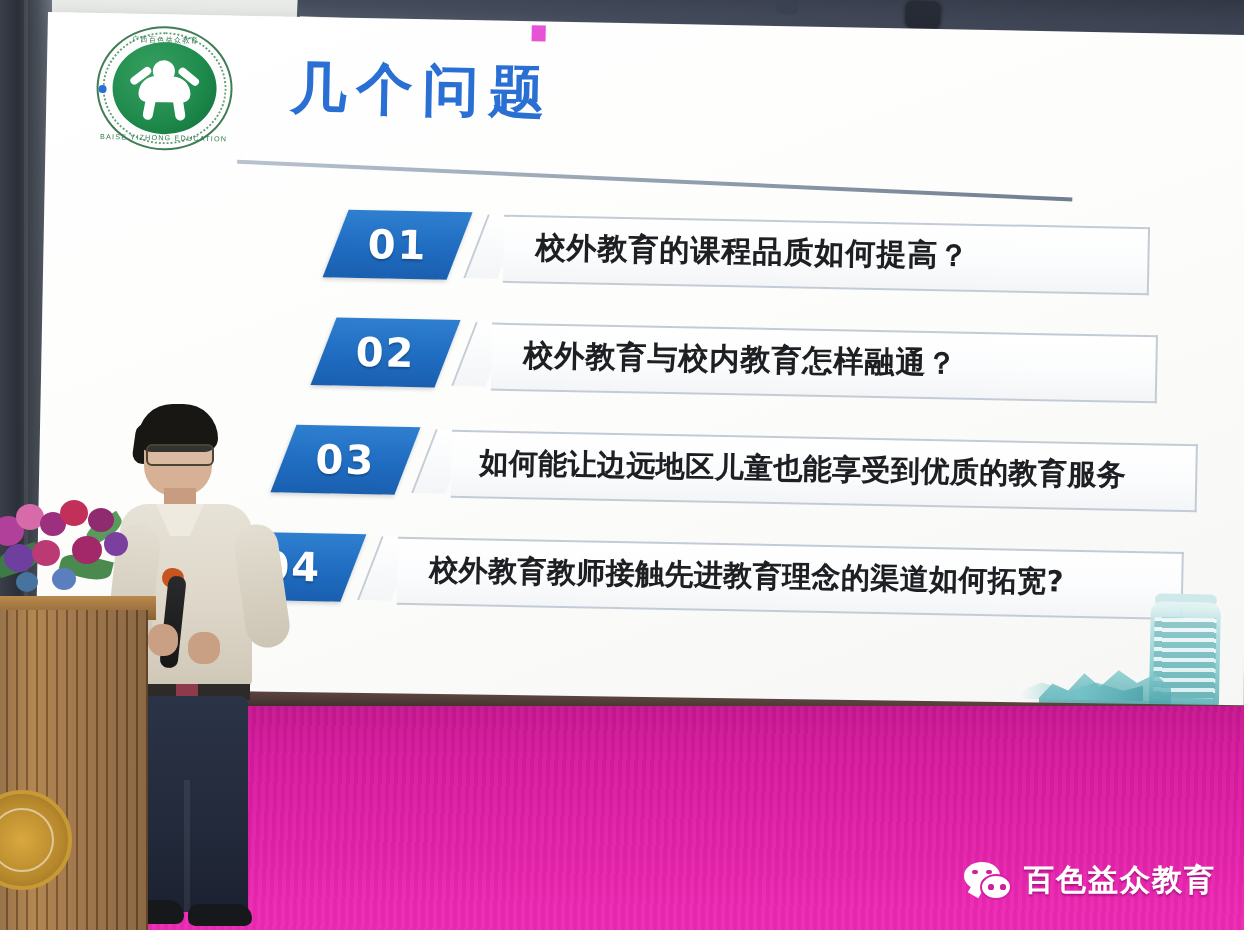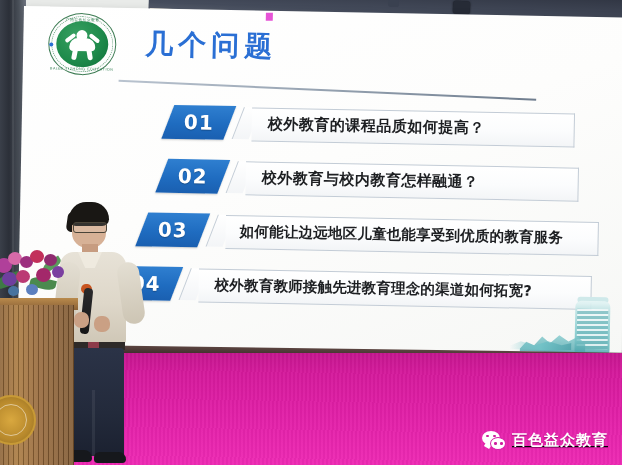--- a/index.html
+++ b/index.html
@@ -285,21 +285,21 @@
     background:linear-gradient(180deg,#2b3347 0%,#232a3b 60%,#1b2130 100%);
     border-radius:4px 4px 2px 2px;
   }
   .p-pantsplit{position:absolute;left:40px;top:190px;width:3px;height:66px;background:rgba(255,255,255,.07);}
   .p-shoeL{position:absolute;left:10px;top:250px;width:30px;height:12px;border-radius:6px 8px 4px 4px;background:#16181c;}
   .p-shoeR{position:absolute;left:42px;top:252px;width:32px;height:11px;border-radius:6px 8px 4px 4px;background:#16181c;}
 
   
   .watermark{
     position:absolute;right:8px;bottom:12px;height:26px;
-    display:flex;align-items:center;gap:6px;padding:0 6px;text-decoration:underline;
+    display:flex;align-items:center;gap:6px;padding:0 6px;
   }
   .wechat-icon{
     position:relative;width:24px;height:19px;
   }
   .wechat-icon .b1{
     position:absolute;left:0;top:0;width:18px;height:14px;border-radius:50%;
     background:#fff;
   }
   .wechat-icon .b1:after{
     content:"";position:absolute;left:3px;bottom:-3px;width:6px;height:6px;

